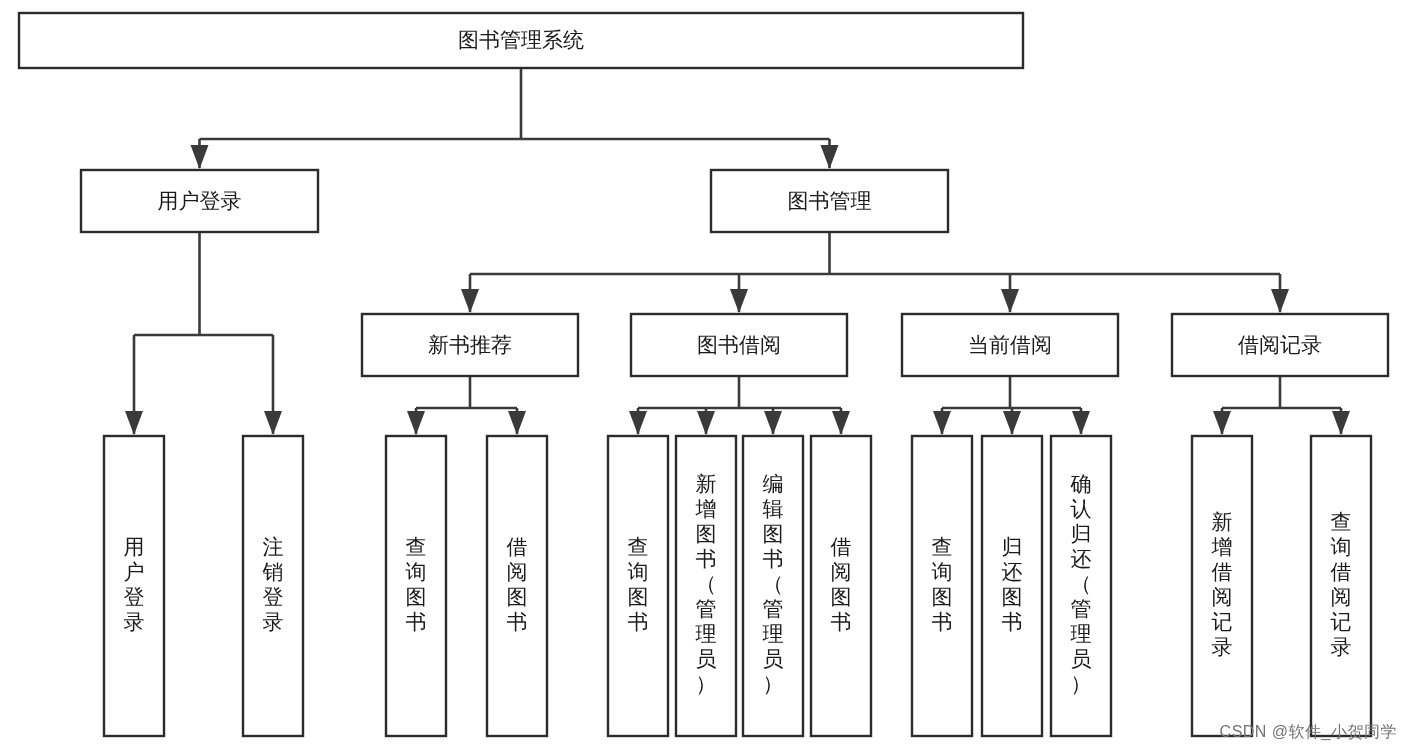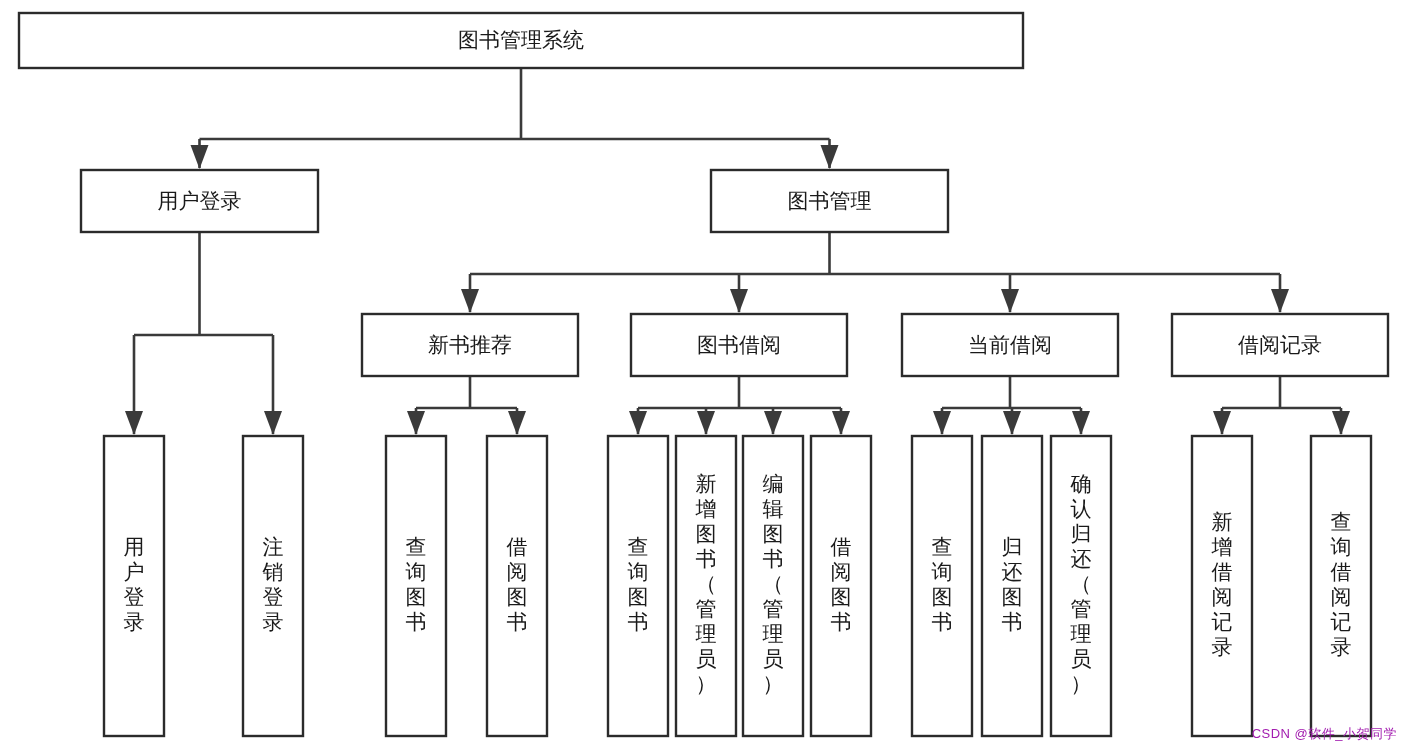--- a/index.html
+++ b/index.html
@@ -52,22 +52,22 @@
     fill: #1a1a1a;
     font-family: "Liberation Sans", "DejaVu Sans", sans-serif;
     font-size: 21px;
     text-anchor: middle;
   }
   .watermark-text {
     position: absolute;
     right: 8px;
     bottom: 4px;
     font-family: "Liberation Sans", "DejaVu Sans", sans-serif;
-    font-size: 13px;
-    color: #a21caf;
+    font-size: 16px;
+    color: #737373;
     letter-spacing: 0.5px;
     white-space: nowrap;
     user-select: none;
     pointer-events: none;
   }
 </style>
 </head>
 <body>
 
 <div id="diagram-root">

